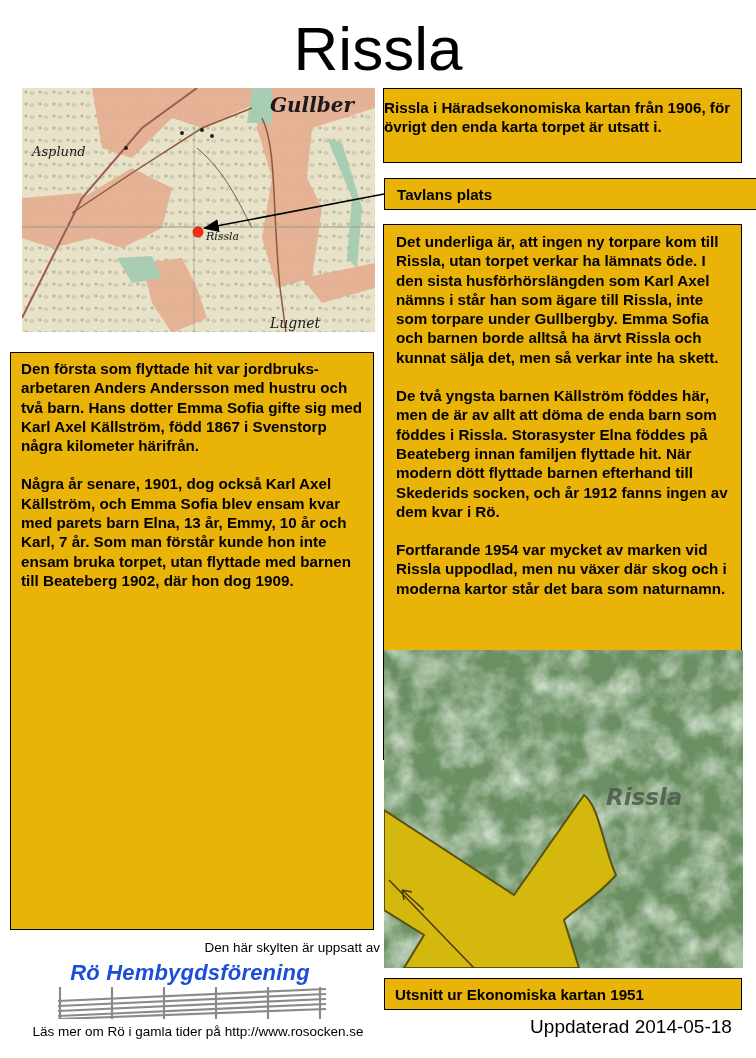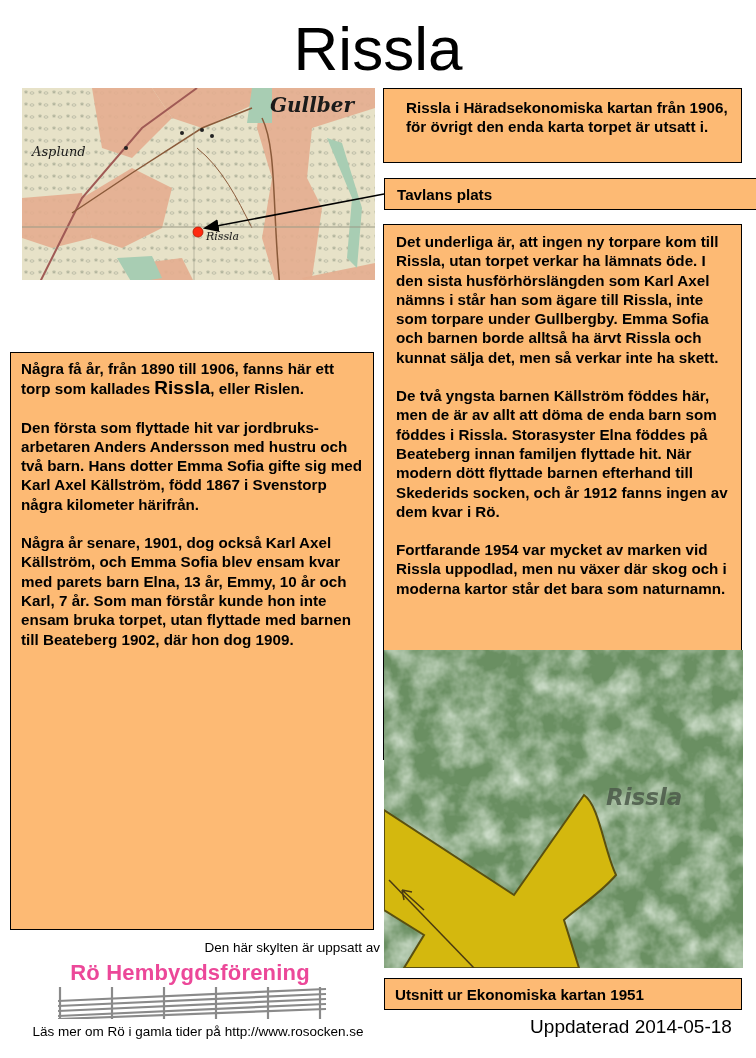--- a/index.html
+++ b/index.html
@@ -1,28 +1,28 @@
 <!DOCTYPE html>
 <html><head>
 <meta charset="utf-8">
 <style>
   html, body { margin:0; padding:0; }
   body { width:756px; height:1058px; background:#ffffff; position:relative; overflow:hidden;
          font-family:"Liberation Sans", sans-serif; color:#000; }
   .abs { position:absolute; }
   #title { left:0; top:12px; width:756px; text-align:center; font-size:62px; line-height:74px; font-weight:normal; letter-spacing:0; }
-  .box { position:absolute; border:1.5px solid #000; background:#fdba74; box-sizing:border-box;
-         font-weight:bold; font-size:15.2px; line-height:19.3px; padding:6px 8px 6px 22px; }
+  .box { position:absolute; border:1.5px solid #000; background:#eab308; box-sizing:border-box;
+         font-weight:bold; font-size:15.2px; line-height:19.3px; padding:6px 8px 6px 0; }
   .box p { margin:0 0 19px 0; }
   .box p:last-child { margin-bottom:0; }
   .big { font-size:19px; }
-  #map1906 { left:22px; top:88px; width:353px; height:192px; overflow:hidden; background:#e9e3cc; }
+  #map1906 { left:22px; top:88px; width:353px; height:244px; overflow:hidden; background:#e9e3cc; }
   #map1954 { left:384px; top:650px; width:359px; height:318px; overflow:hidden; background:#6f9363; }
   #footer-sign { left:0; top:940px; width:380px; text-align:right; font-size:13.5px; }
-  #footer-org { left:0; top:960px; width:380px; text-align:center; font-size:22px; font-weight:bold; color:#ec4899; letter-spacing:0.2px; }
+  #footer-org { left:0; top:960px; width:380px; text-align:center; font-size:22px; font-weight:bold; color:#1d4ed8; letter-spacing:0.2px;font-style:italic; }
   #fence { left:58px; top:987px; width:270px; height:32px; }
   #footer-link { left:0; top:1024px; width:396px; text-align:center; font-size:13.5px; }
   #updated { left:520px; top:1016px; width:222px; text-align:center; font-size:19px; }
   #arrow { left:0; top:0; width:756px; height:1058px; pointer-events:none; }
 </style>
 </head>
 <body>
 
 <div id="title" class="abs">Rissla</div>
 
@@ -84,21 +84,20 @@
   <span>Tavlans  plats</span>
 </div>
 
 <div class="box" style="left:383px; top:224px; width:359px; height:536px; padding-top:7px; padding-left:12px;">
   <p>Det underliga är, att ingen ny torpare kom till Rissla, utan torpet verkar ha lämnats öde. I den sista husförhörslängden som Karl Axel nämns i står han som ägare till Rissla, inte som torpare under Gullbergby. Emma Sofia och barnen borde alltså ha ärvt Rissla och kunnat sälja det, men så verkar inte ha skett.</p>
   <p>De två yngsta barnen Källström föddes här, men de är av allt att döma de enda barn som föddes i Rissla.  Storasyster Elna föddes på Beateberg innan familjen flyttade hit. När modern dött flyttade barnen efterhand till Skederids socken, och år 1912 fanns ingen av dem kvar i Rö.</p>
   <p>Fortfarande 1954 var mycket av marken vid Rissla uppodlad, men nu växer där skog och i moderna kartor står det bara som naturnamn.</p>
 </div>
 
 <div class="box" style="left:10px; top:352px; width:364px; height:578px; padding-top:6px; padding-left:10px;">
-  <p><span>Några få år, från 1890 till 1906, fanns här ett torp som kallades </span><span class="big">Rissla</span><span>, eller Rislen.</span></p>
   <p>Den första som flyttade hit var jordbruks-arbetaren Anders Andersson med hustru och två barn.  Hans dotter Emma Sofia gifte sig med Karl Axel Källström, född 1867 i Svenstorp några kilometer härifrån.</p>
   <p>Några år senare, 1901, dog också Karl Axel Källström, och Emma Sofia blev ensam kvar med parets barn Elna, 13 år, Emmy, 10 år och Karl, 7 år.   Som man förstår kunde hon inte ensam bruka torpet, utan flyttade med barnen till Beateberg 1902, där hon dog 1909.</p>
 </div>
 
 <div id="map1954" class="abs">
   <svg width="359" height="318" viewBox="0 0 359 318">
     <defs>
       <filter id="mottle">
         <feTurbulence type="fractalNoise" baseFrequency="0.035" numOctaves="4" seed="7"></feTurbulence>
         <feColorMatrix values="0 0 0 0 0.72  0 0 0 0 0.82  0 0 0 0 0.7  0 0 0 1.6 -0.55"></feColorMatrix>

